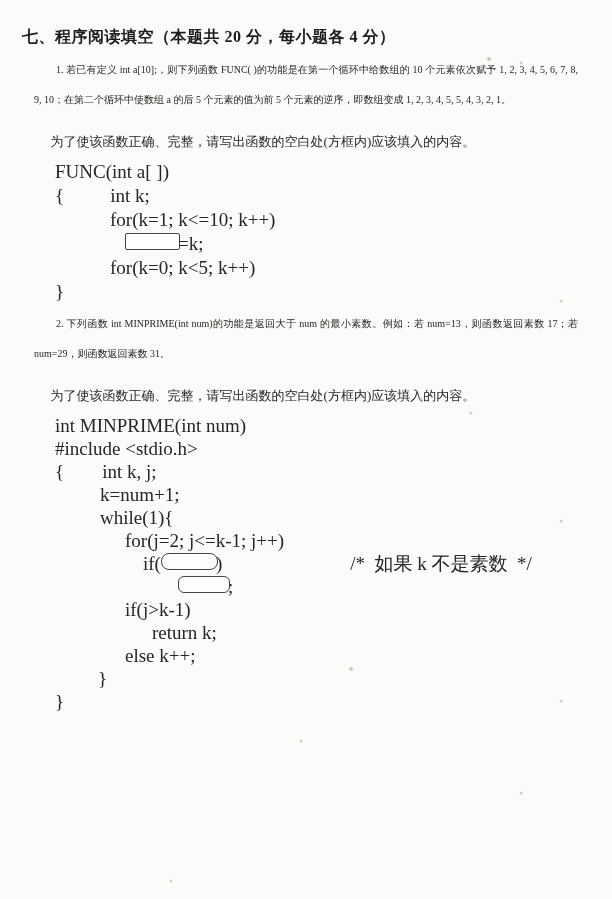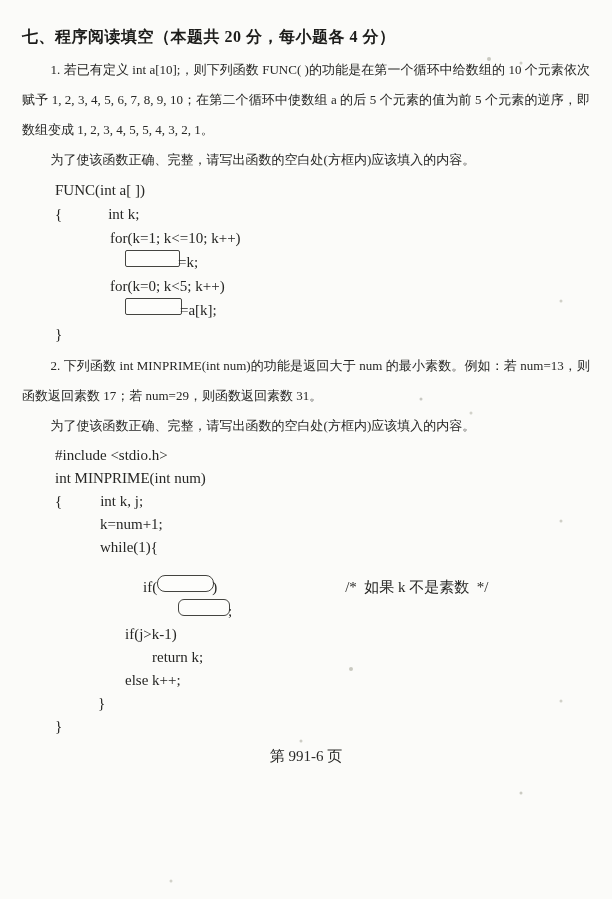--- a/index.html
+++ b/index.html
@@ -15,33 +15,33 @@
     width: 612px; height: 899px;
     background: #fbfbf9;
     box-sizing: border-box;
     padding: 26px 22px 0 22px;
   }
   .title {
     font-size: 16px; font-weight: bold; line-height: 22px;
     color: #1c1c1a; letter-spacing: 0.5px;
   }
   .para {
-    font-size: 13px; line-height: 30px;
+    font-size: 10px; line-height: 30px;
     text-align: justify;
     text-indent: 2.2em;
-    margin: 0;
+    margin: 12px;
   }
   .para.mt { margin-top: 7px; }
   .instruction {
     font-size: 13px; line-height: 30px;
     text-indent: 2.2em; margin: 0;
   }
   .codeblock {
     margin-left: 33px; margin-top: 3px;
-    font-size: 15px;
+    font-size: 19px;
   }
   .codeblock.tight .code-line { line-height: 23px; }
   .code-line {
     line-height: 24px;
     white-space: pre;
   }
   .code-line span { vertical-align: baseline; }
   .sp { display: inline-block; }
   .blank-box {
     display: inline-block;
@@ -90,37 +90,36 @@
 
   <p class="para mt">1. 若已有定义 int a[10];，则下列函数 FUNC( )的功能是在第一个循环中给数组的 10 个元素依次赋予 1, 2, 3, 4, 5, 6, 7, 8, 9, 10；在第二个循环中使数组 a 的后 5 个元素的值为前 5 个元素的逆序，即数组变成 1, 2, 3, 4, 5, 5, 4, 3, 2, 1。</p>
   <p class="instruction">为了使该函数正确、完整，请写出函数的空白处(方框内)应该填入的内容。</p>
 
   <div class="codeblock">
       <div class="code-line"><span>FUNC(int a[ ])</span></div>
       <div class="code-line"><span>{</span><span class="sp" style="width: 46px;"></span><span>int k;</span></div>
       <div class="code-line" style="padding-left: 55px;"><span>for(k=1; k&lt;=10; k++)</span></div>
       <div class="code-line" style="padding-left: 70px;"><span class="blank-box" style="width: 55px; height: 17px; border-radius: 2px;"></span><span>=k;</span></div>
       <div class="code-line" style="padding-left: 55px;"><span>for(k=0; k&lt;5; k++)</span></div>
-      <div class="code-line" style="padding-left: 70px;"><span class="blank-box" style="width: 57px; height: 17px; border-radius: 2px;"></span><span>=a[k];</span></div>
       <div class="code-line"><span>}</span></div>
     </div>
 
   <p class="para" style="margin-top:5px;">2. 下列函数 int MINPRIME(int num)的功能是返回大于 num 的最小素数。例如：若 num=13，则函数返回素数 17；若 num=29，则函数返回素数 31。</p>
   <p class="instruction">为了使该函数正确、完整，请写出函数的空白处(方框内)应该填入的内容。</p>
 
   <div class="codeblock tight">
+      <div class="code-line"><span>int MINPRIME(int num)</span></div>
       <div class="code-line"><span>#include &lt;stdio.h&gt;</span></div>
-      <div class="code-line"><span>int MINPRIME(int num)</span></div>
       <div class="code-line"><span>{</span><span class="sp" style="width: 38px;"></span><span>int k, j;</span></div>
       <div class="code-line" style="padding-left: 45px;"><span>k=num+1;</span></div>
       <div class="code-line" style="padding-left: 45px;"><span>while(1){</span></div>
-      <div class="code-line" style="padding-left: 88px; margin-top: 16px;"><span>if(</span><span class="blank-box" style="width: 57px; height: 17px; border-radius: 8px;"></span><span>)</span><span class="sp" style="width: 128px;"></span><span>/*  如果 k 不是素数  */</span></div>
+      <div class="code-line" style="padding-left: 70px;"><span>for(j=2; j&lt;=k-1; j++)</span></div>
+      <div class="code-line" style="padding-left: 88px;"><span>if(</span><span class="blank-box" style="width: 57px; height: 17px; border-radius: 8px;"></span><span>)</span><span class="sp" style="width: 128px;"></span><span>/*  如果 k 不是素数  */</span></div>
       <div class="code-line" style="padding-left: 123px;"><span class="blank-box" style="width: 52px; height: 17px; border-radius: 6px;"></span><span>;</span></div>
       <div class="code-line" style="padding-left: 70px;"><span>if(j&gt;k-1)</span></div>
       <div class="code-line" style="padding-left: 97px;"><span>return k;</span></div>
       <div class="code-line" style="padding-left: 70px;"><span>else k++;</span></div>
       <div class="code-line" style="padding-left: 43px;"><span>}</span></div>
       <div class="code-line"><span>}</span></div>
     </div>
 
 
-  <div class="footer">第 991-6 页</div>
 </div>
 
 </body></html>

